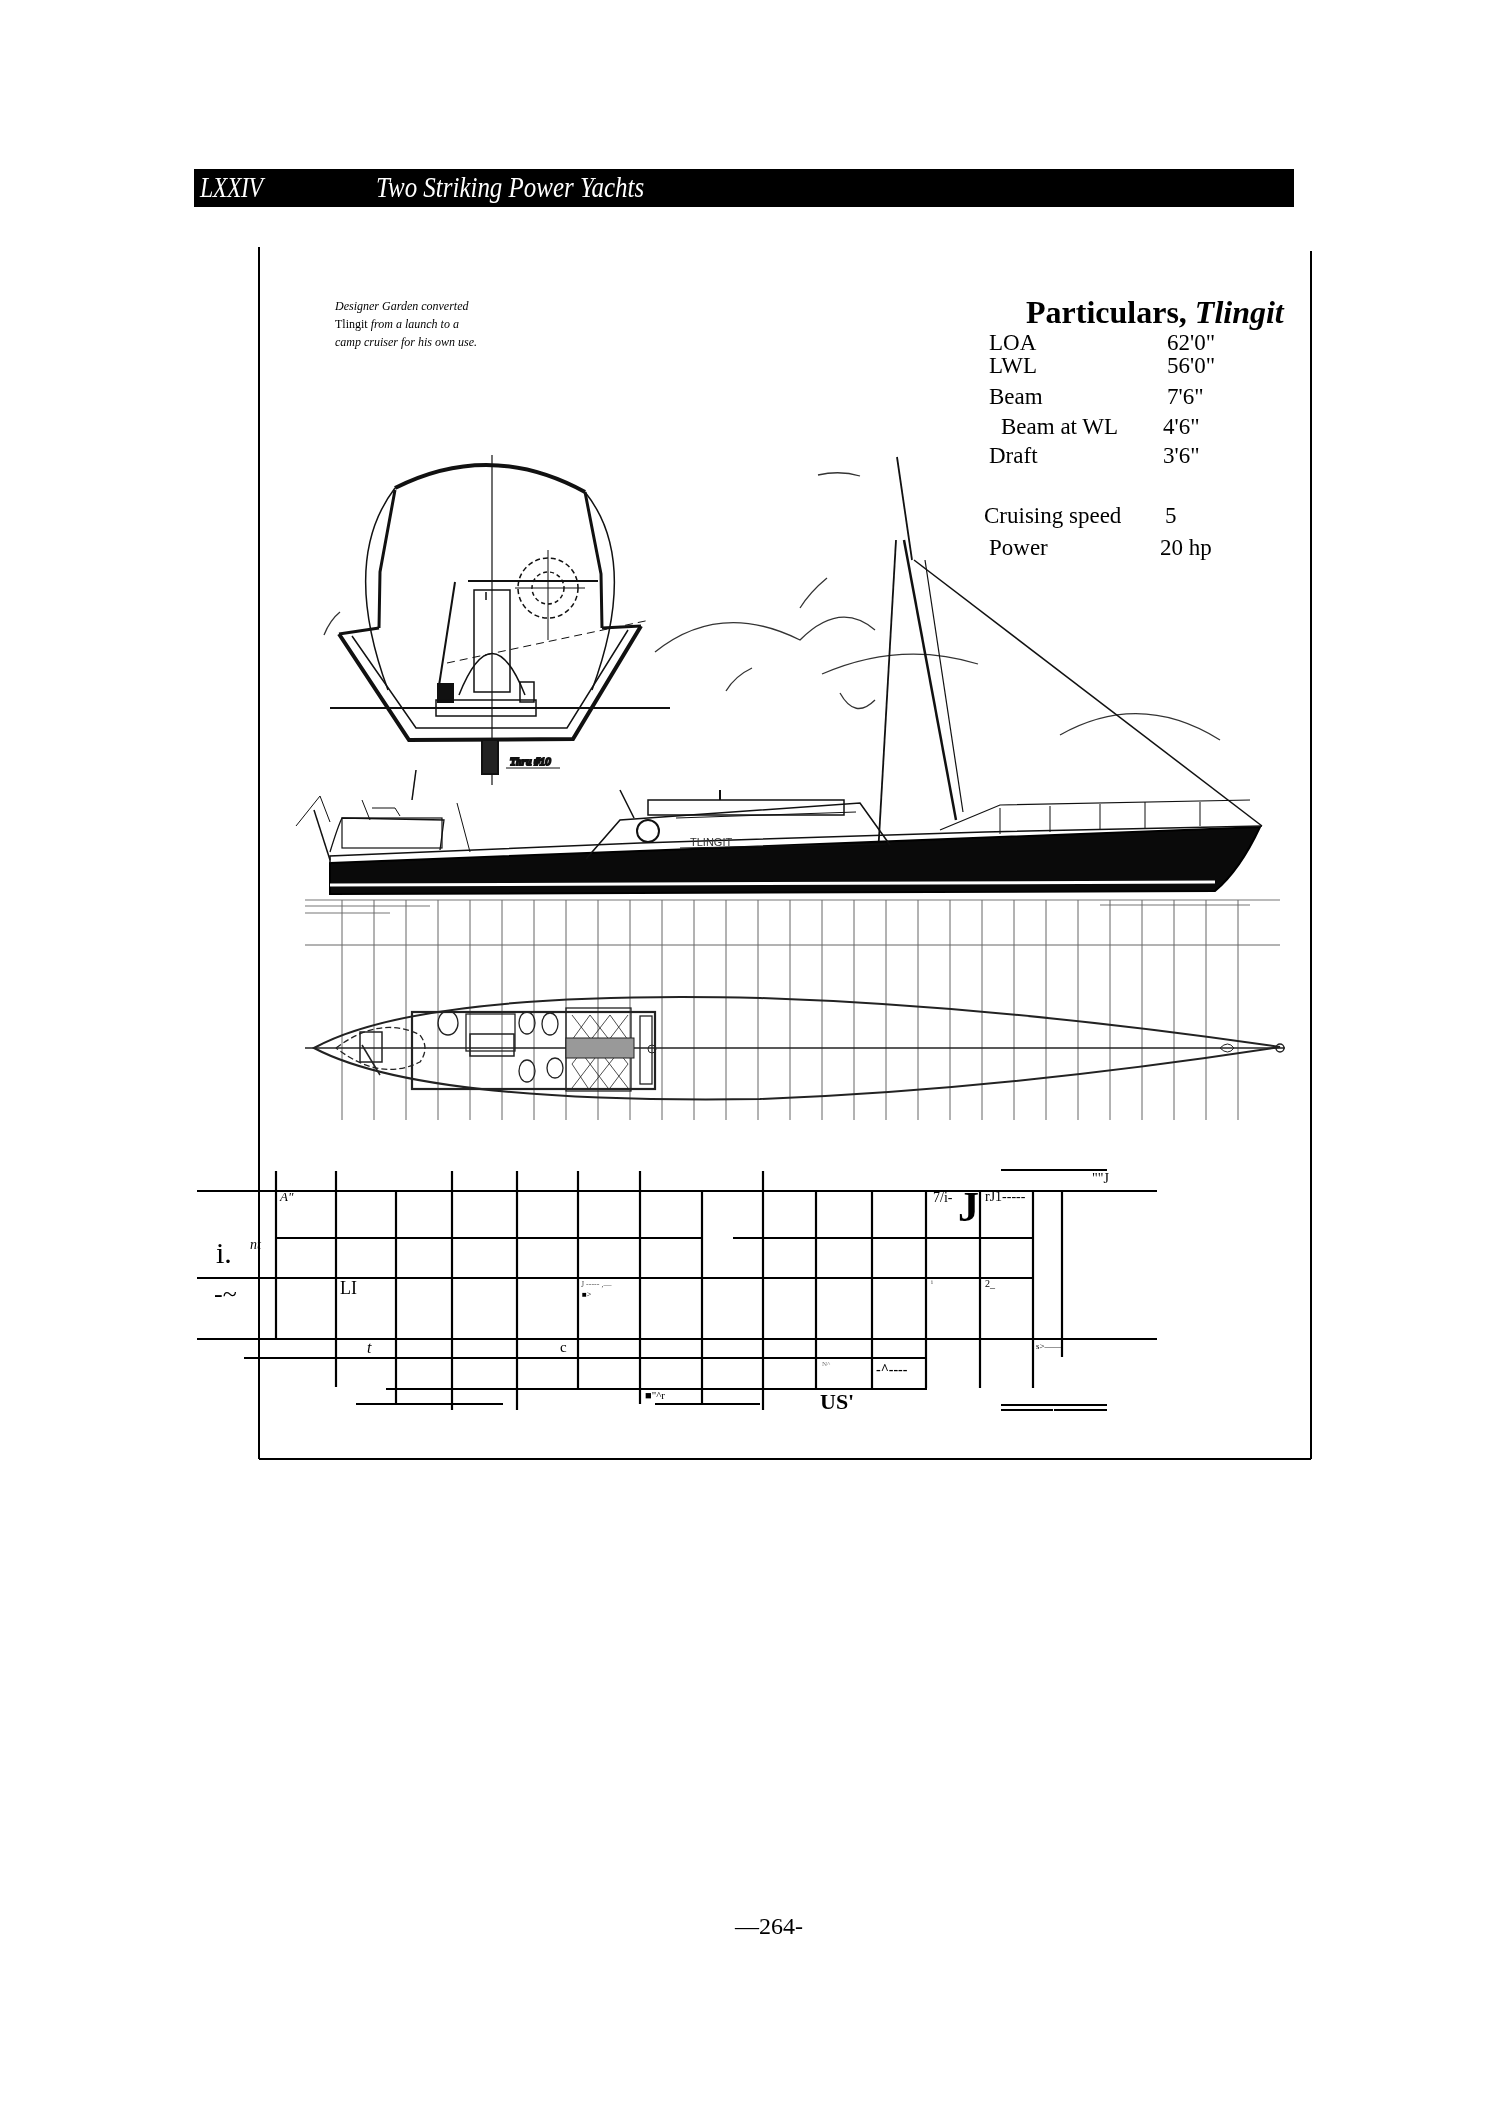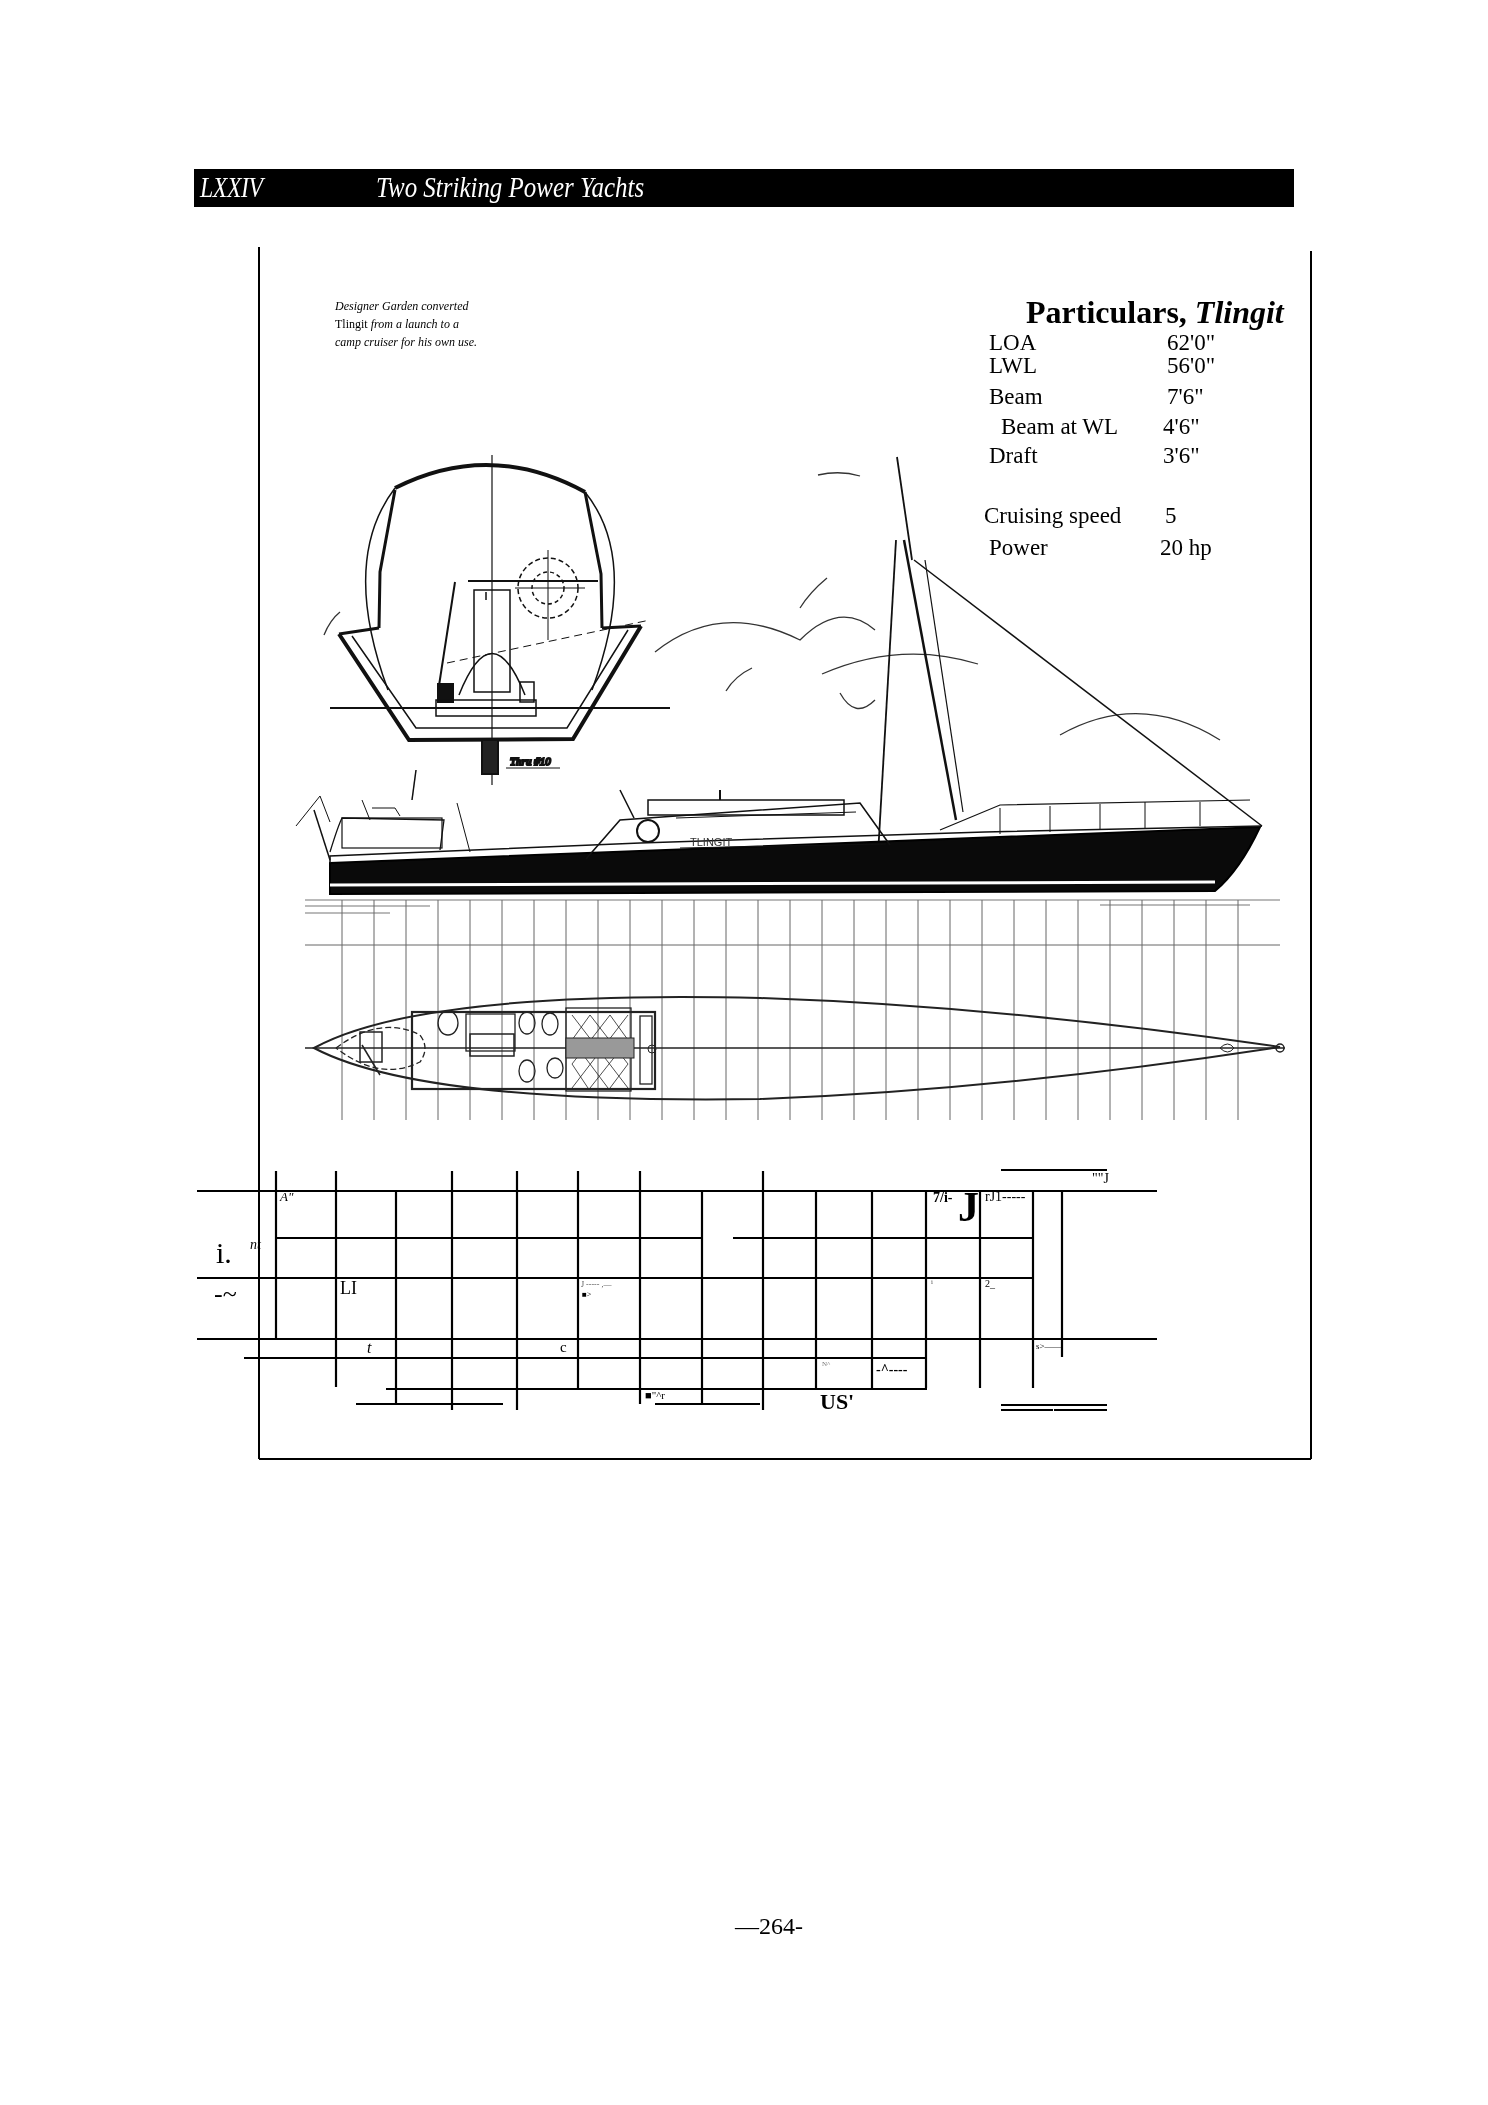--- a/index.html
+++ b/index.html
@@ -236,21 +236,21 @@
 <div class="abs grid-text" style="left:280px; top:1189px; font-style:italic; font-size:13px;">A"</div>
 <div class="abs" style="left:216px; top:1236px; font-size:30px;">i.</div>
 <div class="abs grid-text" style="left:250px; top:1237px; font-style:italic; font-size:14px;">nt</div>
 <div class="abs" style="left:214px; top:1279px; font-size:26px;">-~</div>
 <div class="abs grid-text" style="left:340px; top:1278px; font-size:18px;">LI</div>
 <div class="abs grid-text" style="left:581px; top:1280px; font-size:8px; color:#555;">J ----- ,—</div>
 <div class="abs grid-text" style="left:582px; top:1290px; font-size:8px;">■&gt;</div>
 <div class="abs grid-text" style="left:367px; top:1339px; font-style:italic; font-size:16px;">t</div>
 <div class="abs grid-text" style="left:560px; top:1339px; font-size:15px;">c</div>
 <div class="abs grid-text" style="left:645px; top:1389px; font-size:11px;">■"^r</div>
-<div class="abs grid-text" style="left:933px; top:1190px; font-weight:bold; font-size:14px;text-align:right;">7/i-</div>
+<div class="abs grid-text" style="left:933px; top:1190px; font-weight:normal; font-size:14px;text-align:right;">7/i-</div>
 <div class="abs" style="left:958px; top:1186px; font-weight:bold; font-size:42px; line-height:42px;">J</div>
 <div class="abs grid-text" style="left:985px; top:1189px; font-size:14px;">rJ1-----</div>
 <div class="abs grid-text" style="left:1092px; top:1171px; font-size:14px;">""J</div>
 <div class="abs grid-text" style="left:931px; top:1278px; font-size:7px; color:#555;">i</div>
 <div class="abs grid-text" style="left:985px; top:1278px; font-size:10px;">2_</div>
 <div class="abs grid-text" style="left:1036px; top:1341px; font-size:9px;">s&gt;——</div>
 <div class="abs grid-text" style="left:822px; top:1360px; font-size:7px; color:#777;">N^</div>
 <div class="abs grid-text" style="left:876px; top:1362px; font-weight:bold; font-size:14px;">-^----</div>
 <div class="abs" style="left:820px; top:1389px; font-weight:bold; font-size:22px;">US'</div>
 

